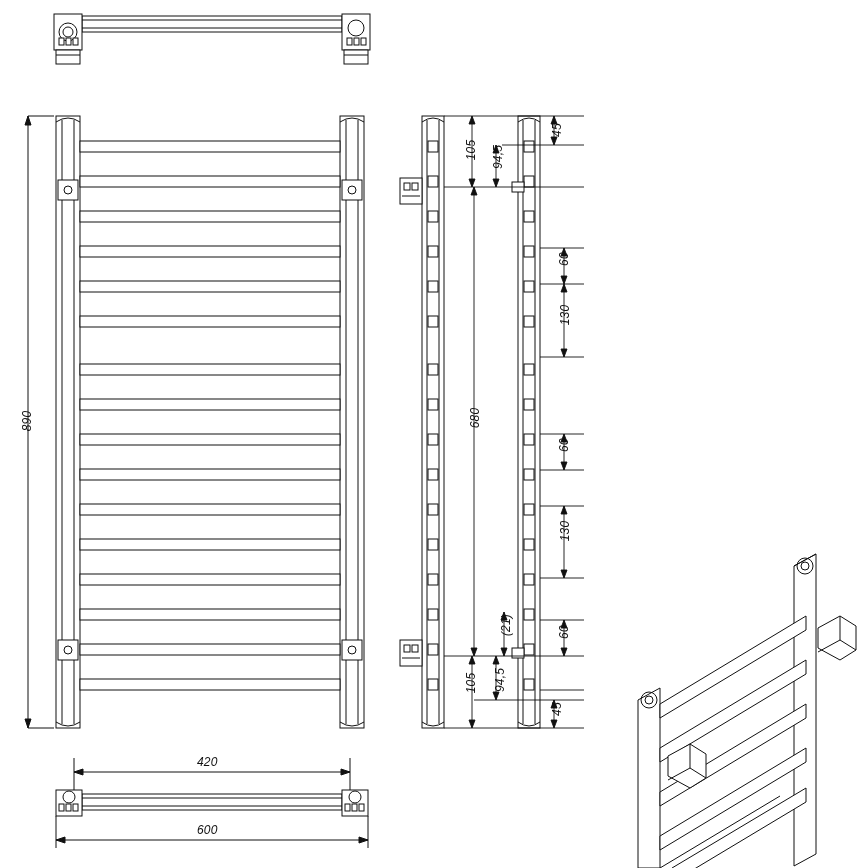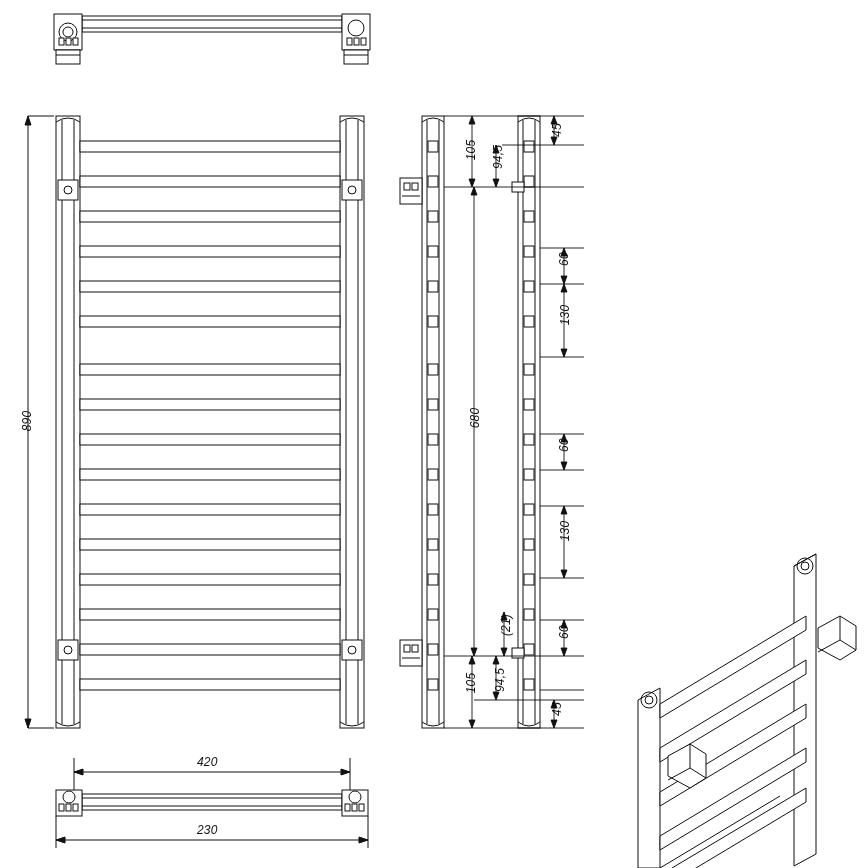--- a/index.html
+++ b/index.html
@@ -284,21 +284,21 @@
       <path d="M686 744 l0 24 l16 10"></path>
       <path d="M664 780 l22 -12"></path>
     </g>
   </g>
 </svg>
 
 <div class="dim-label rot" style="left:8px;top:414px;width:30px;text-align:center;">890</div>
 
 <div class="dim-label" style="left:193px;top:755px;">420</div>
 
-<div class="dim-label" style="left:193px;top:823px;">230</div>
+<div class="dim-label" style="left:193px;top:823px;">600</div>
 
 <div class="dim-label rot" style="left:452px;top:143px;width:30px;text-align:center;">105</div>
 
 <div class="dim-label rot" style="left:474px;top:150px;width:40px;text-align:center;">94,5</div>
 
 <div class="dim-label rot" style="left:538px;top:123px;width:30px;text-align:center;">45</div>
 
 <div class="dim-label rot" style="left:545px;top:252px;width:30px;text-align:center;">60</div>
 
 <div class="dim-label rot" style="left:545px;top:308px;width:32px;text-align:center;">130</div>

